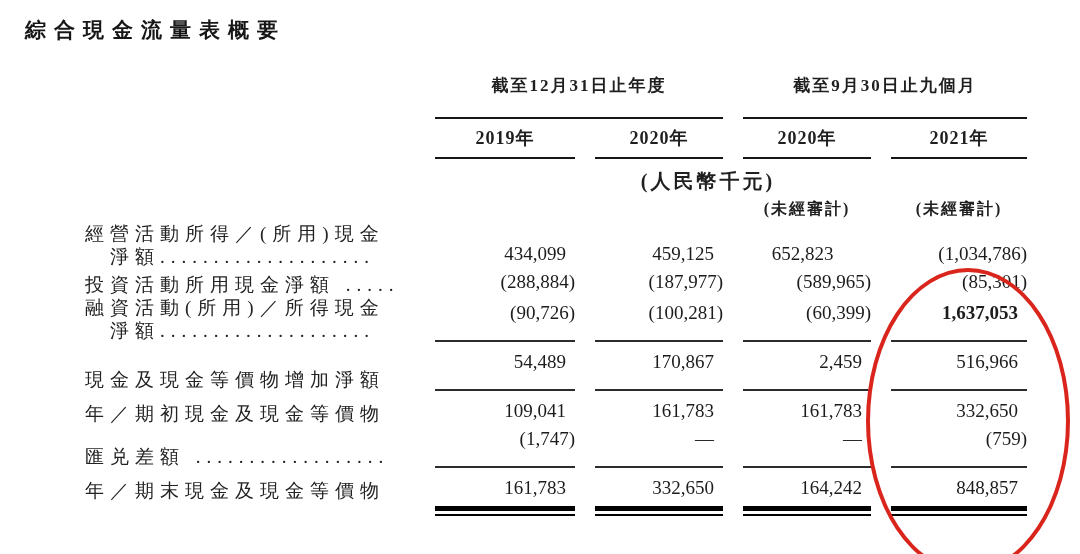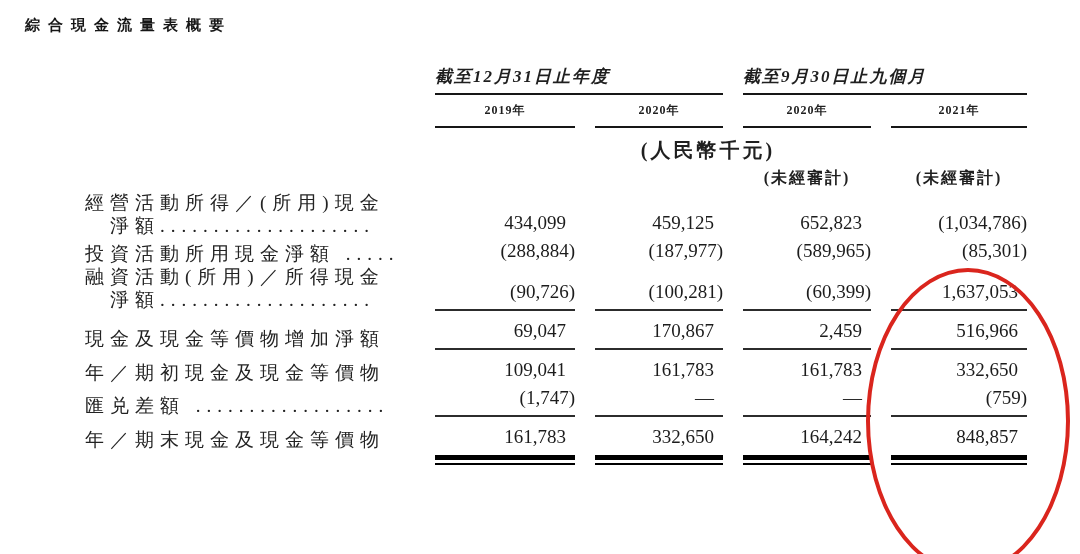--- a/index.html
+++ b/index.html
@@ -1,44 +1,44 @@
 <!DOCTYPE html>
 <html><head>
 <meta charset="utf-8">
 <style>
   html,body{margin:0;padding:0;background:#ffffff;}
   body{width:1080px;height:554px;overflow:hidden;
        font-family:"Liberation Serif","DejaVu Serif",serif;color:#1f1f1f;}
   .page{position:relative;width:1080px;height:554px;background:#fff;}
 
-  .doc-title{margin:16px 0 0 25px;font-size:15px;font-weight:bold;
+  .doc-title{margin:16px 0 0 25px;font-size:21px;font-weight:bold;
              letter-spacing:8px;color:#161616;}
   .intro{margin:36px 0 0 88px;font-size:19px;letter-spacing:7px;color:#262626;}
 
   .cf-table{position:relative;margin:30px 0 0 85px;width:946px;
             display:grid;
             grid-template-columns:330px 140px 128px 128px 136px;
             column-gap:20px;}
   .cell{align-self:end;}
   .spacer{align-self:stretch;}
 
-  .grp{grid-column:span 2;font-weight:bold;font-size:17px;
-       letter-spacing:2px;border-bottom:2px solid #161616;padding-bottom:5px;font-style:italic;}
-  .yr{text-align:center;font-weight:bold;font-size:12px;letter-spacing:1px;
+  .grp{grid-column:span 2;text-align:center;font-weight:bold;font-size:17px;
+       letter-spacing:2px;border-bottom:2px solid #161616;padding-bottom:20px;}
+  .yr{text-align:center;font-weight:bold;font-size:18px;letter-spacing:1px;
       padding:7px 0 7px;border-bottom:2px solid #161616;}
   .unit{grid-column:2 / 6;text-align:center;font-weight:bold;font-size:20px;
         letter-spacing:3px;padding:9px 46px 1px 0;}
   .unaud{text-align:center;font-weight:bold;font-size:16px;letter-spacing:2px;
          padding:3px 0 2px;}
 
   .lbl{font-size:19px;letter-spacing:6px;line-height:23px;white-space:pre-wrap;
        color:#232323;}
   .num{font-size:19px;text-align:right;line-height:28px;color:#1c1c1c;}
 
-  .rb{border-bottom:2px solid #2c2c2c;padding-bottom:3px;}
+  .rb{border-bottom:2px solid #2c2c2c;padding-bottom:13px;}
   .pt{padding-top:6px;}
   .dblrule{height:3px;border-top:5px solid #000;border-bottom:2px solid #000;
            margin-top:4px;align-self:start;}
 
   .red-ellipse{position:absolute;left:866px;top:252px;width:196px;height:298px;
                border:4px solid transparent;border-radius:50%;
                pointer-events:none;}
 </style>
 </head>
 <body>
@@ -65,38 +65,38 @@
     <div class="spacer"></div>
     <div class="spacer"></div>
     <div class="spacer"></div>
     <div class="unaud">(未經審計)</div>
     <div class="unaud">(未經審計)</div>
 
     <div class="cell lbl">經營活動所得／(所用)現金
 　淨額....................</div>
     <div class="cell num" style="padding-right: 9px; margin-top: 8px;">434,099</div>
     <div class="cell num" style="padding-right: 9px;">459,125</div>
-    <div class="cell num" style="padding-right: 9px;">652,823</div>
+    <div class="cell num" style="padding-right: 9px; text-align: center;">652,823</div>
     <div class="cell num">(1,034,786)</div>
 
     <div class="cell lbl">投資活動所用現金淨額 .....</div>
     <div class="cell num">(288,884)</div>
     <div class="cell num">(187,977)</div>
     <div class="cell num">(589,965)</div>
     <div class="cell num">(85,301)</div>
 
     <div class="cell lbl">融資活動(所用)／所得現金
 　淨額....................</div>
     <div class="cell num rb">(90,726)</div>
     <div class="cell num rb">(100,281)</div>
     <div class="cell num rb">(60,399)</div>
-    <div class="cell num rb" style="padding-right: 9px;">1,637,053</div>
+    <div class="cell num rb" style="padding-right: 9px; font-weight: bold;">1,637,053</div>
 
     <div class="cell lbl pt">現金及現金等價物增加淨額</div>
-    <div class="cell num rb pt" style="padding-right: 9px;">69,047</div>
+    <div class="cell num rb pt" style="padding-right: 9px;">54,489</div>
     <div class="cell num rb pt" style="padding-right: 9px;">170,867</div>
     <div class="cell num rb pt" style="padding-right: 9px;">2,459</div>
     <div class="cell num rb pt" style="padding-right: 9px;">516,966</div>
 
     <div class="cell lbl pt">年／期初現金及現金等價物</div>
     <div class="cell num pt" style="padding-right: 9px;">109,041</div>
     <div class="cell num pt" style="padding-right: 9px;">161,783</div>
     <div class="cell num pt" style="padding-right: 9px;">161,783</div>
     <div class="cell num pt" style="padding-right: 9px;">332,650</div>
 

